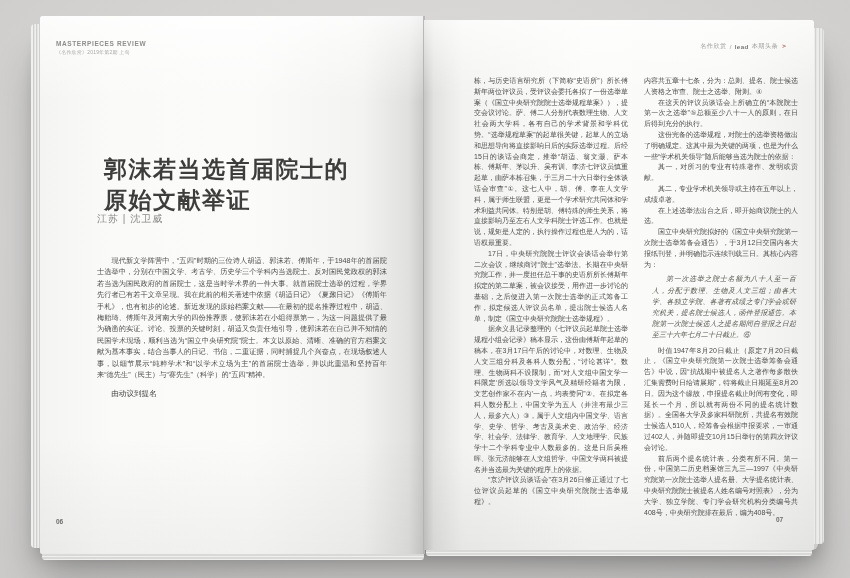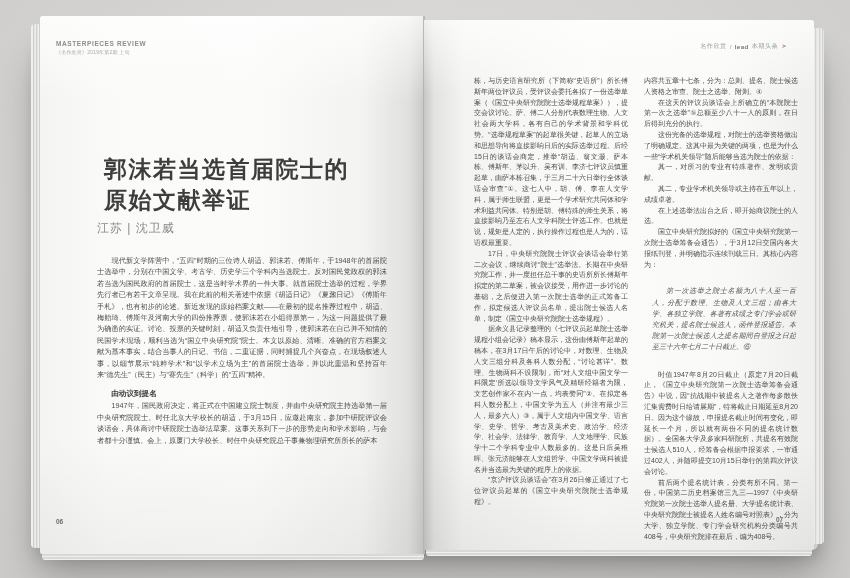--- a/index.html
+++ b/index.html
@@ -28,39 +28,39 @@
     background:linear-gradient(to bottom,rgba(255,255,255,.7) 0%,rgba(255,255,255,0) 14%,rgba(0,0,0,0) 80%,rgba(0,0,0,.05) 100%);}
   .gutter{position:absolute;left:395px;top:6px;width:2px;height:538px;
     background:linear-gradient(to bottom,#b9b9b7,#aaaaa8 50%,#b5b5b3);}
 
   .masthead{position:absolute;left:16px;top:24px;font-size:6.5px;font-weight:bold;
     letter-spacing:.6px;color:#8d8d8b;}
   .issue-line{position:absolute;left:16px;top:33px;font-size:5px;color:#a9a9a7;letter-spacing:.2px;}
   .article-title{position:absolute;left:56px;top:130px;margin:8px;font-size:23px;line-height:31px;
     font-weight:600;color:#3d3d3c;letter-spacing:1.5px;}
   .article-title span{display:block;}
-  .byline{position:absolute;left:57px;top:204px;font-size:12px;color:#8a8a88;letter-spacing:1px;}
+  .byline{position:absolute;left:57px;top:196px;font-size:10px;color:#8a8a88;letter-spacing:1px;}
   .body-left{position:absolute;left:56px;top:238px;width:292px;color:#4c4c4a;}
   .body-left p{margin:1px;font-size:7.2px;line-height:11.4px;text-align:justify;text-indent:2em;}
-  .section-heading{margin:9px 0 0 0;font-size:7.6px;font-weight:bold;color:#3a3a38;text-indent:2em;}
+  .section-heading{margin:9px 0 0 0;font-size:7.6px;font-weight:normal;color:#3a3a38;text-indent:2em;}
   .pagenum{position:absolute;font-size:6.5px;font-weight:bold;color:#6b6b69;}
   .pn-left{left:16px;top:502px;}
   .pn-right{left:352px;top:496px;}
 
   .rp-header{position:absolute;right:26px;top:22px;font-size:6.2px;color:#9b9b99;
     display:flex;align-items:center;gap:3px;letter-spacing:.4px;}
   .bc-bold{font-weight:bold;color:#767674;}
   .bc-arrow{color:#a85a42;font-weight:bold;font-size:6.5px;}
 
   .col{position:absolute;top:56px;width:154px;color:#4c4c4a;}
   .col-1{left:50px;}
   .col-2{left:220px;}
   .col p{margin:0;font-size:7px;line-height:10.8px;text-align:justify;text-indent:2em;}
   .col p.cont{text-indent:0;}
-  .quote-block{margin:16px 0;font-family:"Liberation Serif","DejaVu Serif",serif;font-style:italic;
+  .quote-block{margin:4px 0;font-family:"Liberation Serif","DejaVu Serif",serif;font-style:italic;
     color:#54544f;}
   .quote-block p{font-size:7px;line-height:11.2px;text-indent:2em;padding-left:8px;padding-right:2px;}
 </style>
 </head>
 <body>
 
 <div class="scene">
   <div class="book">
     <div class="book-shadow"></div>
     <div class="edges-left"></div>
@@ -72,21 +72,20 @@
       <div class="masthead">MASTERPIECES REVIEW</div>
       <div class="issue-line">《名作欣赏》2019年第2期 上旬</div>
       <h1 class="article-title">
         <span>郭沫若当选首届院士的</span>
         <span>原始文献举证</span>
       </h1>
       <div class="byline">江苏 | 沈卫威</div>
       <div class="body-left">
         <p>现代新文学阵营中，“五四”时期的三位诗人胡适、郭沫若、傅斯年，于1948年的首届院士选举中，分别在中国文学、考古学、历史学三个学科内当选院士。反对国民党政权的郭沫若当选为国民政府的首届院士，这是当时学术界的一件大事。就首届院士选举的过程，学界先行者已有若干文章呈现。我在此前的相关著述中依据《胡适日记》《夏鼐日记》《傅斯年手札》，也有初步的论述。新近发现的原始档案文献——在最初的提名推荐过程中，胡适、梅贻琦、傅斯年及河南大学的四份推荐票，使郭沫若在小组得票第一，为这一问题提供了最为确凿的实证。讨论、投票的关键时刻，胡适又负责任地引导，使郭沫若在自己并不知情的民国学术现场，顺利当选为“国立中央研究院”院士。本文以原始、清晰、准确的官方档案文献为基本事实，结合当事人的日记、书信，二重证据，同时捕捉几个兴奋点，在现场叙述人事，以细节展示“纯粹学术”和“以学术立场为主”的首届院士选举，并以此重温和坚持百年来“德先生”（民主）与“赛先生”（科学）的“五四”精神。</p>
         <h2 class="section-heading">由动议到提名</h2>
-        <p>1947年，国民政府决定，将正式在中国建立院士制度，并由中央研究院主持选举第一届中央研究院院士。时任北京大学校长的胡适，于3月15日，应邀赴南京，参加中研院评议会谈话会，具体商讨中研院院士选举法草案。这事关系到下一步的形势走向和学术影响，与会者都十分谨慎。会上，原厦门大学校长、时任中央研究院总干事兼物理研究所所长的萨本</p>
       </div>
       <div class="pagenum pn-left">06</div>
     </div>
 
     <div class="gutter"></div>
 
     <div class="page page-right">
       <div class="rp-header">
         <span>名作欣赏</span>
         <span>/</span>

